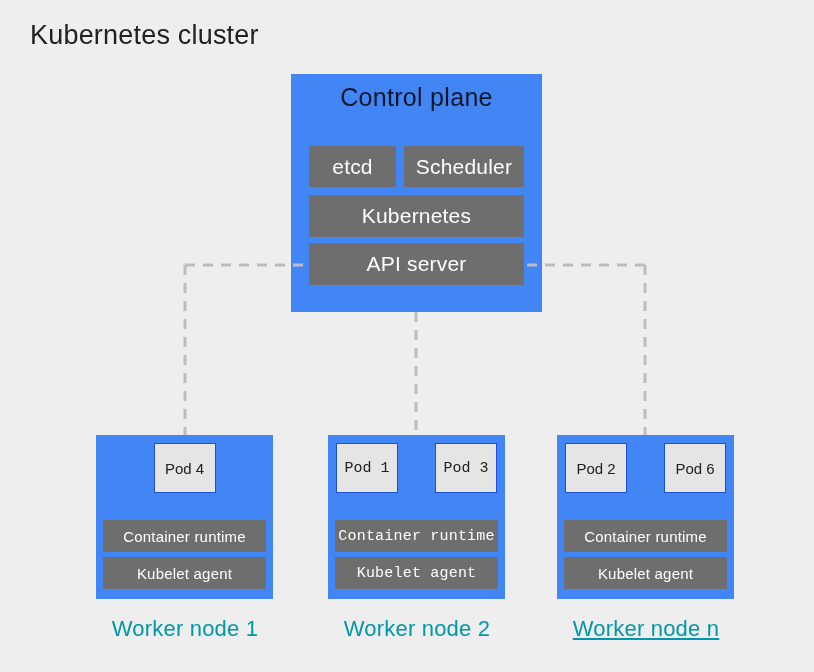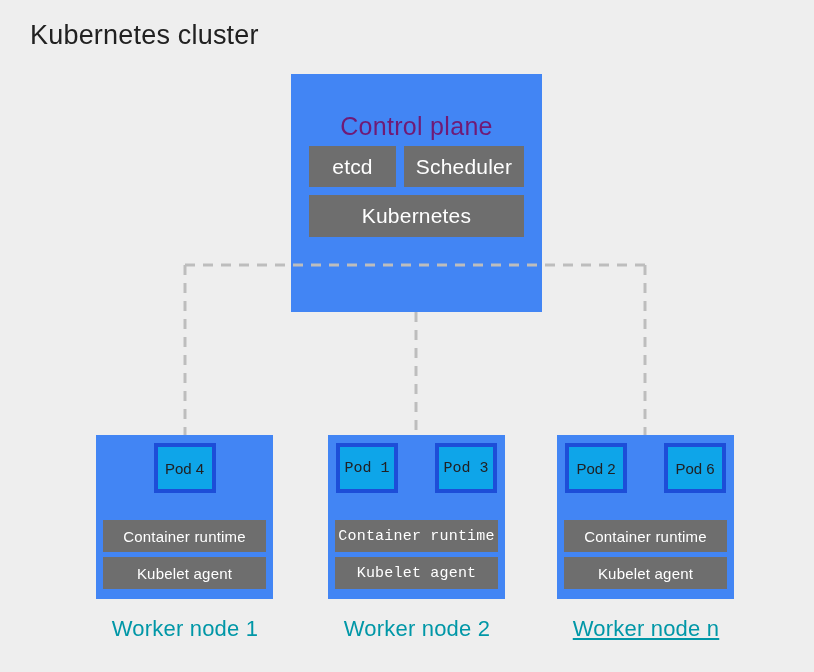--- a/index.html
+++ b/index.html
@@ -18,21 +18,21 @@
     position:absolute;left:291px;top:74px;width:251px;height:238px;
     background:#4285F4;z-index:1;
   }
   .connectors{
     position:absolute;left:0;top:0;z-index:2;pointer-events:none;
   }
   .cp-content{
     position:absolute;left:291px;top:74px;width:251px;height:238px;z-index:3;
   }
   .cp-title{
-    margin-top:38px;text-align:center;color:#701a75;
+    margin-top:9px;text-align:center;color:#0f172a;
     font-size:25px;font-weight:400;letter-spacing:0.3px;
   }
   .comp{
     position:absolute;background:#6E6E6E;color:#FFFFFF;
     display:flex;align-items:center;justify-content:center;
     font-size:21px;letter-spacing:0.2px;
   }
   .comp-etcd{left:18px;top:72px;width:87px;height:41px;}
   .comp-scheduler{left:113px;top:72px;width:120px;height:41px;}
   .comp-controllers{left:18px;top:121px;width:215px;height:42px;}
@@ -43,22 +43,22 @@
     background:#4285F4;z-index:3;
   }
   .w1{left:96px;} .w2{left:328px;font-family:Liberation Mono, monospace;} .w3{left:557px;}
   .pods{
     position:absolute;left:0;right:0;top:8px;height:50px;
     display:flex;padding:0 8px;box-sizing:border-box;
   }
   .pods.single{justify-content:center;}
   .pods.double{justify-content:space-between;}
   .pod{
-    width:62px;height:50px;background:#0ea5e9;
-    border:4px solid #1d4ed8;box-sizing:border-box;
+    width:62px;height:50px;background:#e5e5e5;
+    border:1px solid #1d4ed8;box-sizing:border-box;
     display:flex;align-items:center;justify-content:center;
     font-size:15px;color:#202124;
   }
   .wcomp{
     position:absolute;left:7px;right:7px;height:32px;background:#6E6E6E;
     color:#FFFFFF;display:flex;align-items:center;justify-content:center;
     font-size:15px;letter-spacing:0.2px;
   }
   .runtime{top:85px;}
   .agent{top:122px;}
@@ -82,20 +82,21 @@
     <line x1="185" y1="265" x2="185" y2="437" stroke-width="3" stroke-dasharray="10 8" stroke="#BDBDBD"></line>
     <line x1="416" y1="312" x2="416" y2="437" stroke-width="3" stroke-dasharray="10 8" stroke="#BDBDBD"></line>
     <line x1="645" y1="265" x2="645" y2="437" stroke-width="3" stroke-dasharray="10 8" stroke="#BDBDBD"></line>
   </svg>
 
   <div class="cp-content">
     <div class="cp-title">Control plane</div>
     <div class="comp comp-etcd">etcd</div>
     <div class="comp comp-scheduler">Scheduler</div>
     <div class="comp comp-controllers">Kubernetes</div>
+    <div class="comp comp-api">API server</div>
   </div>
 
   <div class="worker w1">
     <div class="pods single">
       <div class="pod">Pod 4</div>
     </div>
     <div class="wcomp runtime">Container runtime</div>
     <div class="wcomp agent">Kubelet agent</div>
   </div>
 

